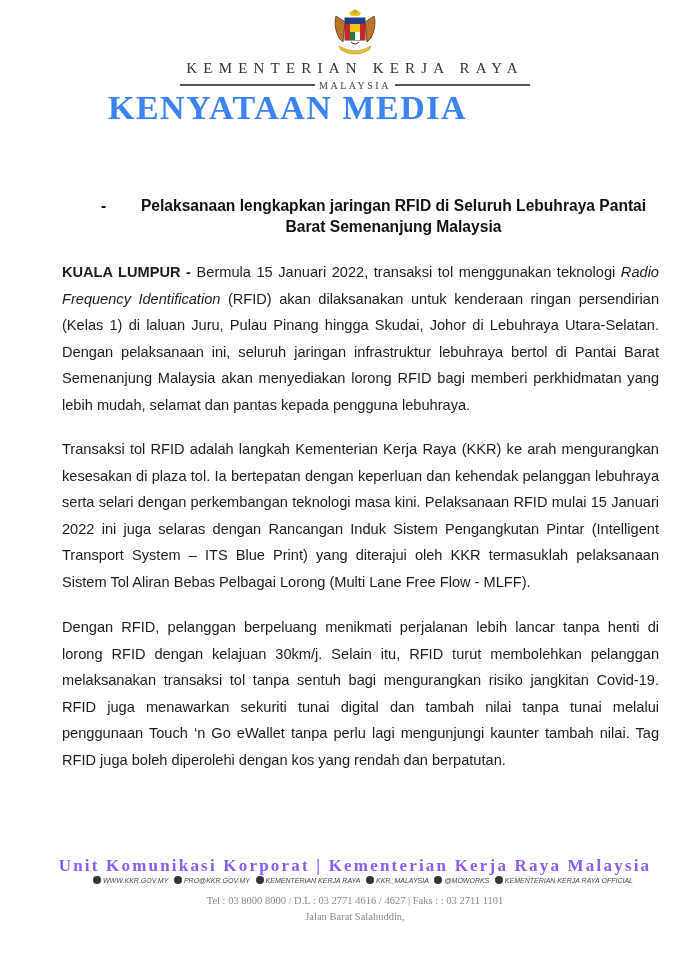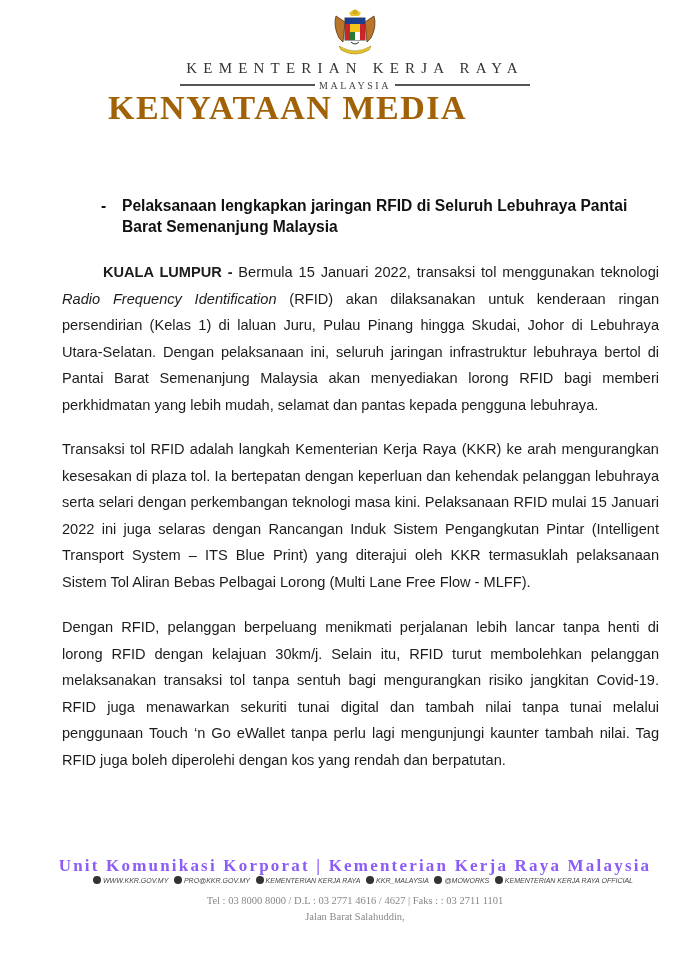--- a/index.html
+++ b/index.html
@@ -5,33 +5,33 @@
   html, body { margin:0; padding:0; background:#ffffff; }
   body { width:700px; height:960px; position:relative; overflow:hidden; color:#1a1a1a; }
   .page { position:absolute; left:5px; top:0; width:700px; height:960px; background:#fff; }
   .emblem { position:absolute; left:326px; top:8px; width:48px; height:50px; }
   .ministry { position:absolute; left:0; width:700px; top:60px; text-align:center;
     font-family:"Liberation Serif", serif; font-size:15px; letter-spacing:6.2px; color:#333; }
   .rule-row { position:absolute; left:175px; top:78px; width:350px; height:14px; display:flex; align-items:center; }
   .rule { flex:1; height:1.5px; background:#555; }
   .malaysia { font-family:"Liberation Serif", serif; font-size:10px; letter-spacing:2.5px; color:#444; padding:0 4px; }
   .kenyataan { position:absolute; left:0; width:565px; top:89px; text-align:center;
-    font-family:"Liberation Serif", serif; font-weight:bold; font-size:34px; letter-spacing:1.5px; color:#a16207; }
+    font-family:"Liberation Serif", serif; font-weight:bold; font-size:34px; letter-spacing:1.5px; color:#3b82f6; }
   .title { position:absolute; left:60px; width:584px; top:153px; text-align:center;
     font-family:"Liberation Sans", sans-serif; font-weight:bold; font-size:15.6px; line-height:21px; color:#111; }
   .subtitle { position:absolute; left:80px; width:580px; top:195px; font-family:"Liberation Sans", sans-serif;
     font-weight:bold; font-size:15.6px; line-height:21px; color:#111; }
   .subtitle .dash { position:absolute; left:16px; top:0; }
-  .subtitle .text { display:block; padding-left:37px; }
+  .subtitle .text { display:block; padding-left:37px; text-align:center; }
   .para { position:absolute; left:57px; width:597px; font-family:"Liberation Sans", sans-serif;
     font-size:14.6px; line-height:26.6px; text-align:justify; color:#1c1c1c; }
   .p1 { top:259px; }
   .p2 { top:436px; }
   .p3 { top:614px; }
-  .lead { font-weight:bold;margin-left:41px; }
+  .lead { font-weight:bold; }
   .footer-unit { position:absolute; left:0; width:700px; top:856px; text-align:center;
     font-family:"Liberation Serif", serif; font-weight:bold; font-size:17px; letter-spacing:2.2px; color:#8b5cf6; }
   .socials { position:absolute; left:88px; top:876px; width:540px; display:flex; justify-content:space-between;
     font-family:"Liberation Sans", sans-serif; font-style:italic; font-size:7px; color:#444; }
   .social { display:flex; align-items:center; gap:2px; white-space:nowrap; }
   .sicon { width:8px; height:8px; border-radius:50%; background:#333; display:inline-block; }
   .contact { position:absolute; left:0; width:700px; text-align:center; font-family:"Liberation Serif", serif;
     font-size:10.5px; color:#888; }
   .c1 { top:895px; } .c2 { top:911px; } .c3 { top:927px; }
 </style>

